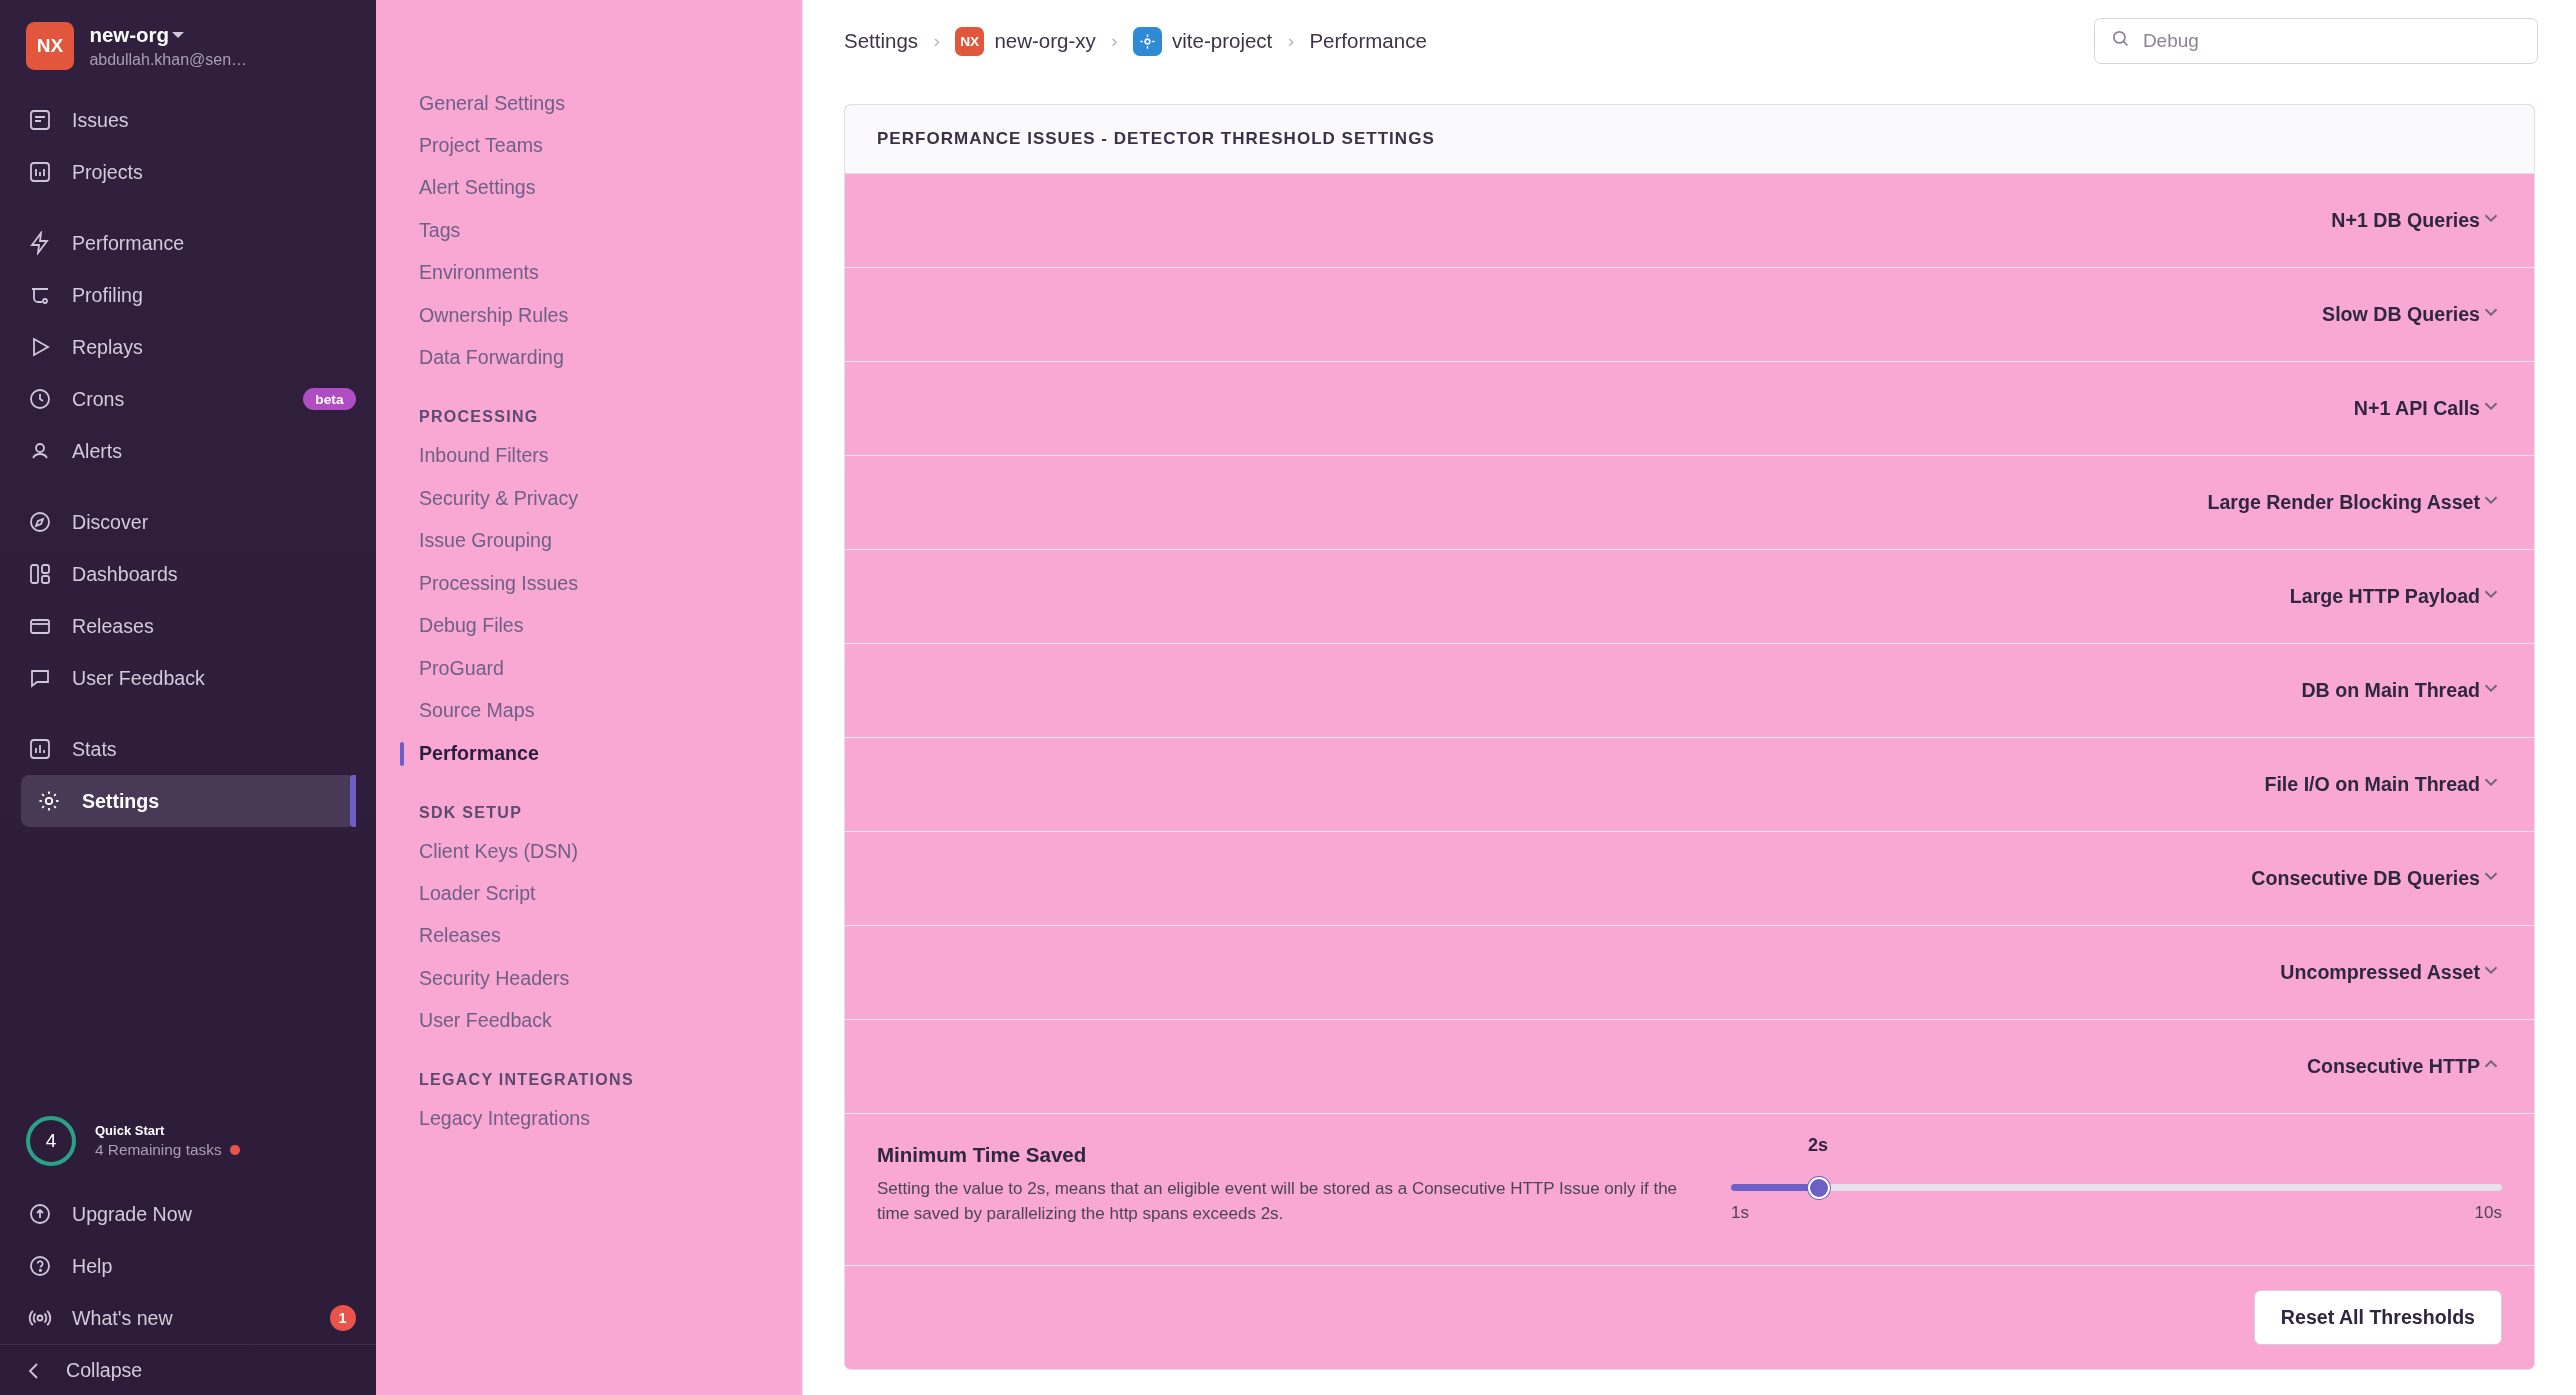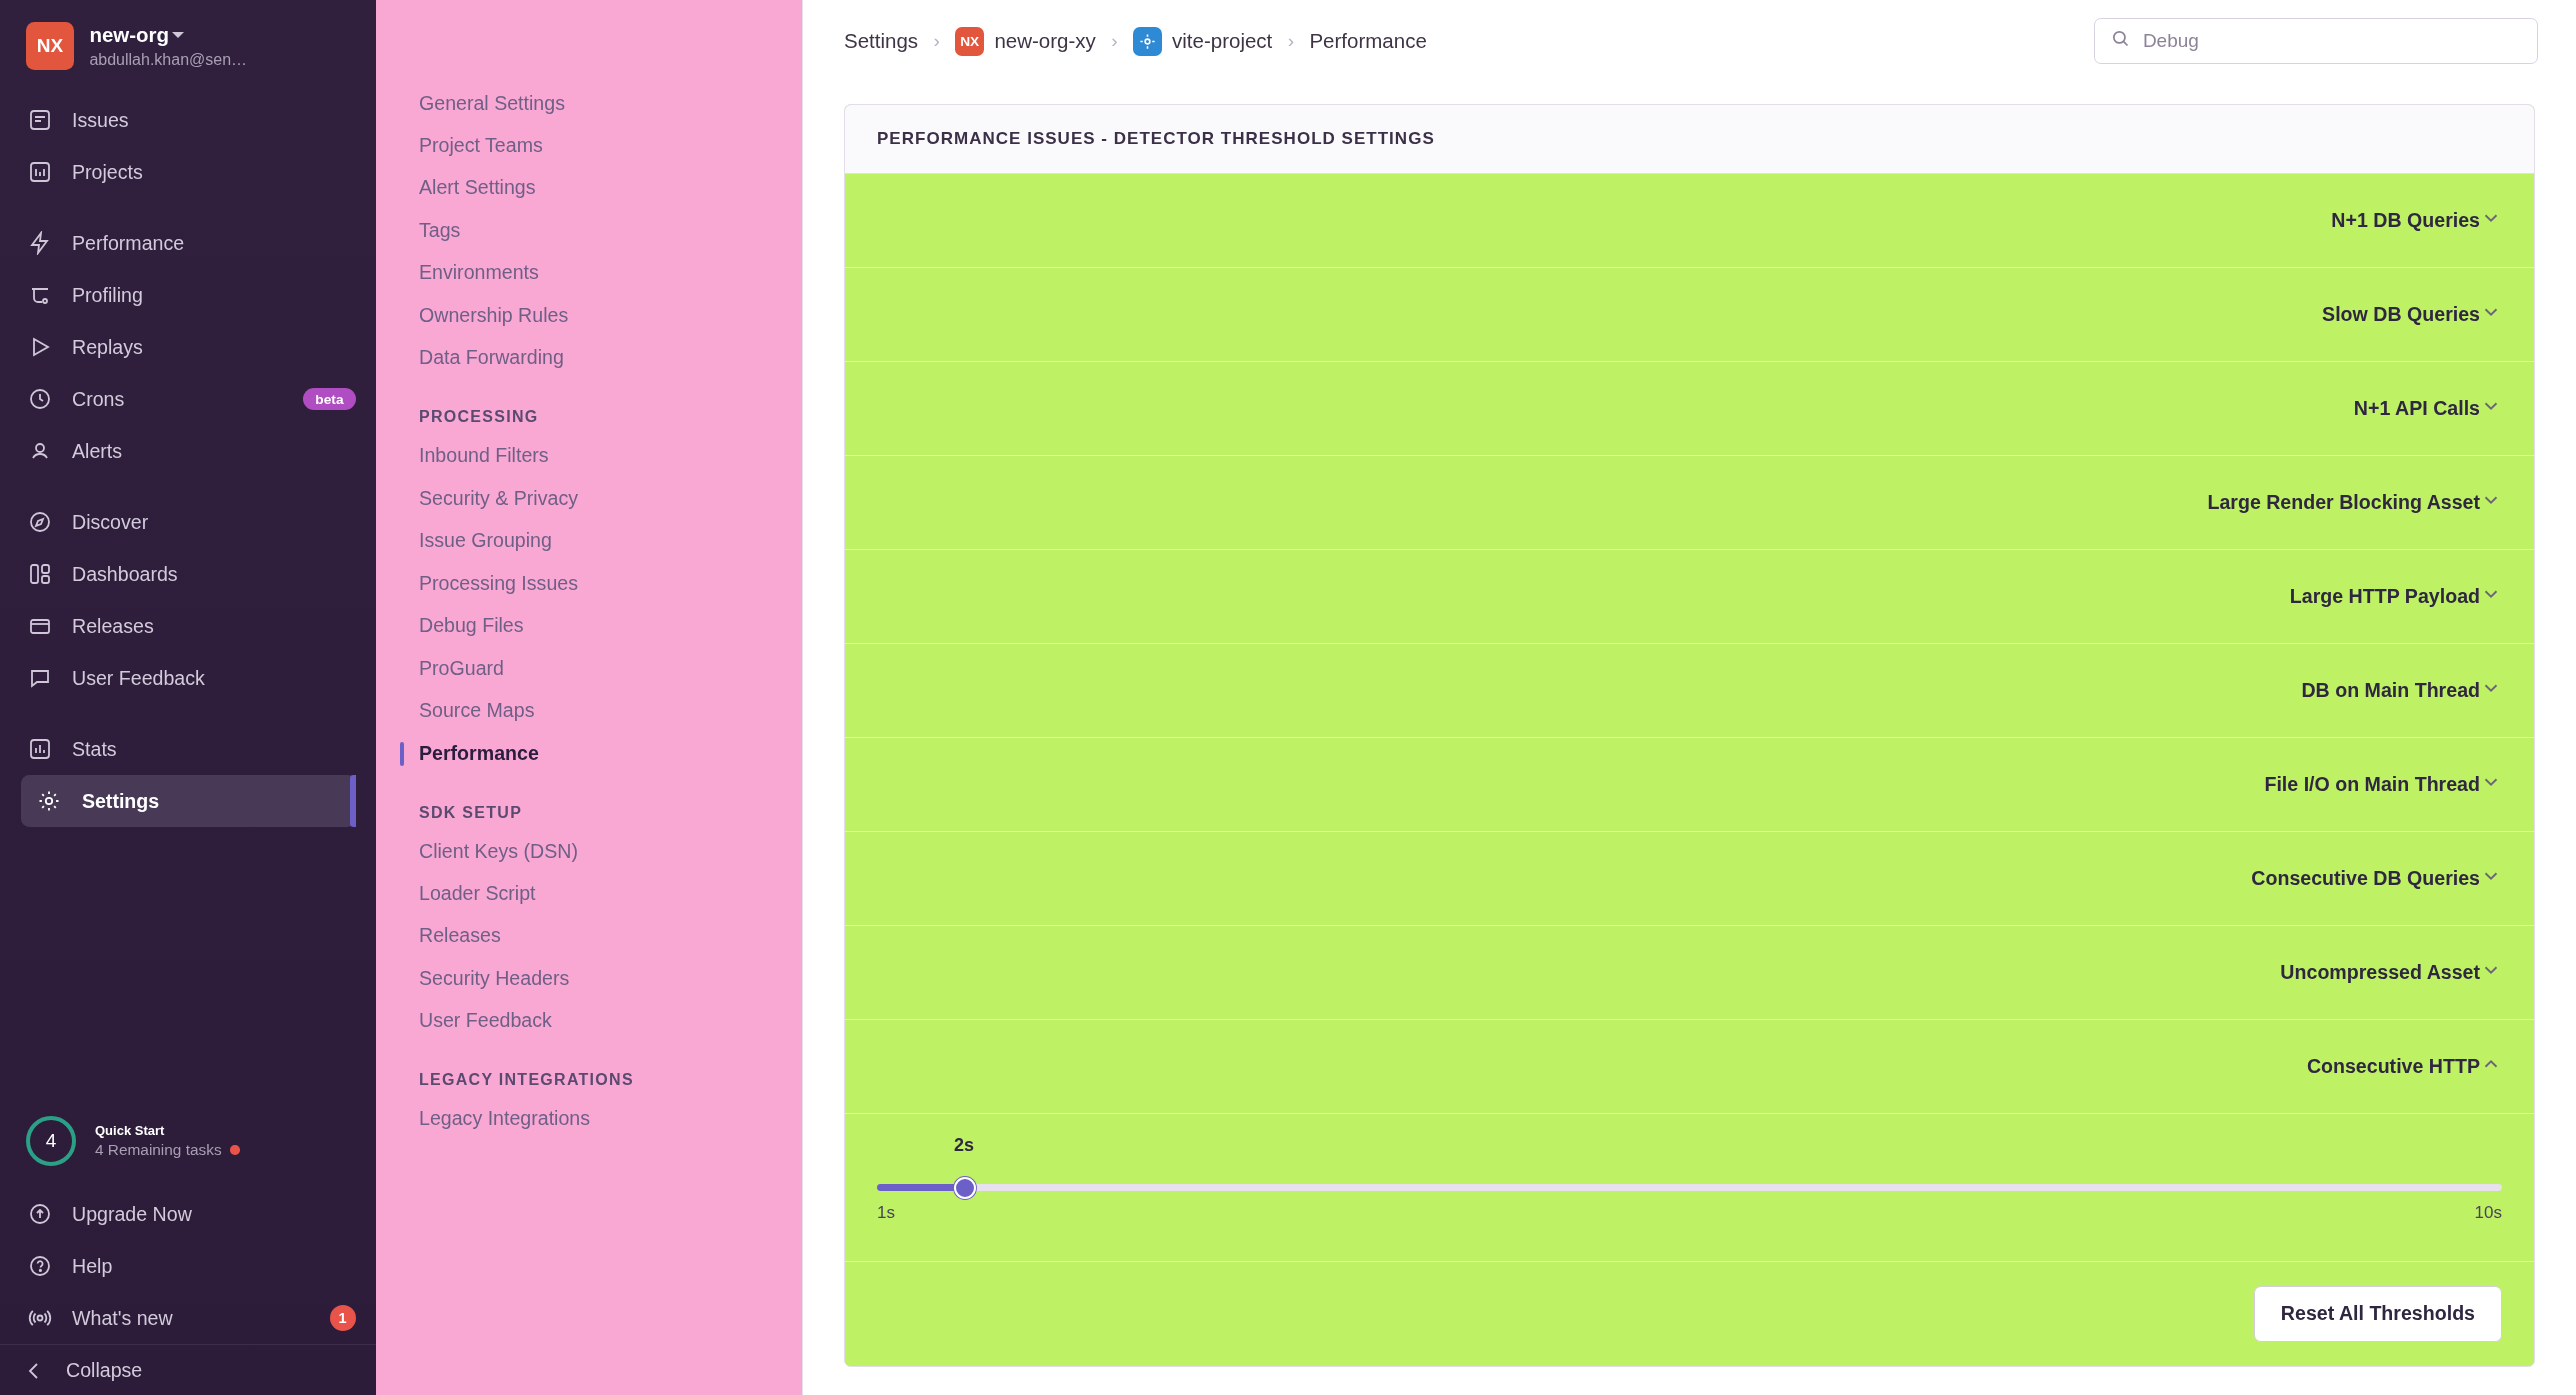--- a/index.html
+++ b/index.html
@@ -140,21 +140,21 @@
   .search-box {
     margin-left: auto;
     width: 444px; height: 46px; border: 0.9px solid #d8d1e0; border-radius: 6.8px;
     display: flex; align-items: center; gap: 12px; padding: 0 15.4px;
     color: #8d8398; font-size: 19px;
   }
 
   .content { padding: 22px 41px 0 41px; overflow: hidden; }
   .panel {
     border: 0.9px solid #e3dde9; border-radius: 6.8px; overflow: hidden;
-    background: #bef264;
+    background: #f9a8d4;
   }
   .panel-head {
     background: #faf9fb; border-bottom: 0.9px solid #e3dde9;
     padding: 24px 32px; font-size: 17px; font-weight: bold;
     letter-spacing: 0.06em; color: #3b3047;
   }
   .row {
     height: 94px; border-bottom: 0.9px solid #eae5ef;
     display: flex; align-items: center; justify-content: flex-end;
     padding: 0 32px; font-size: 19.6px; color: #2f2640; font-weight: bold;
@@ -532,20 +532,24 @@
         <div class="row">
           <span>Consecutive HTTP</span>
           <span class="chev">
             <svg width="22" height="22" viewBox="0 0 24 24" fill="none" stroke="#6d6379" stroke-width="2">
                 <path d="M6 15l6-6 6 6"></path>
               </svg>
           </span>
         </div>
 
         <div class="detail">
+          <div class="detail-left">
+            <div class="detail-title">Minimum Time Saved</div>
+            <div class="detail-desc">Setting the value to 2s, means that an eligible event will be stored as a Consecutive HTTP Issue only if the time saved by parallelizing the http spans exceeds 2s.</div>
+          </div>
           <div class="slider-wrap">
             <div class="slider-value">2s</div>
             <div class="track">
               <div class="track-fill"></div>
               <div class="knob"></div>
             </div>
             <div class="track-labels">
               <span>1s</span>
               <span>10s</span>
             </div>

